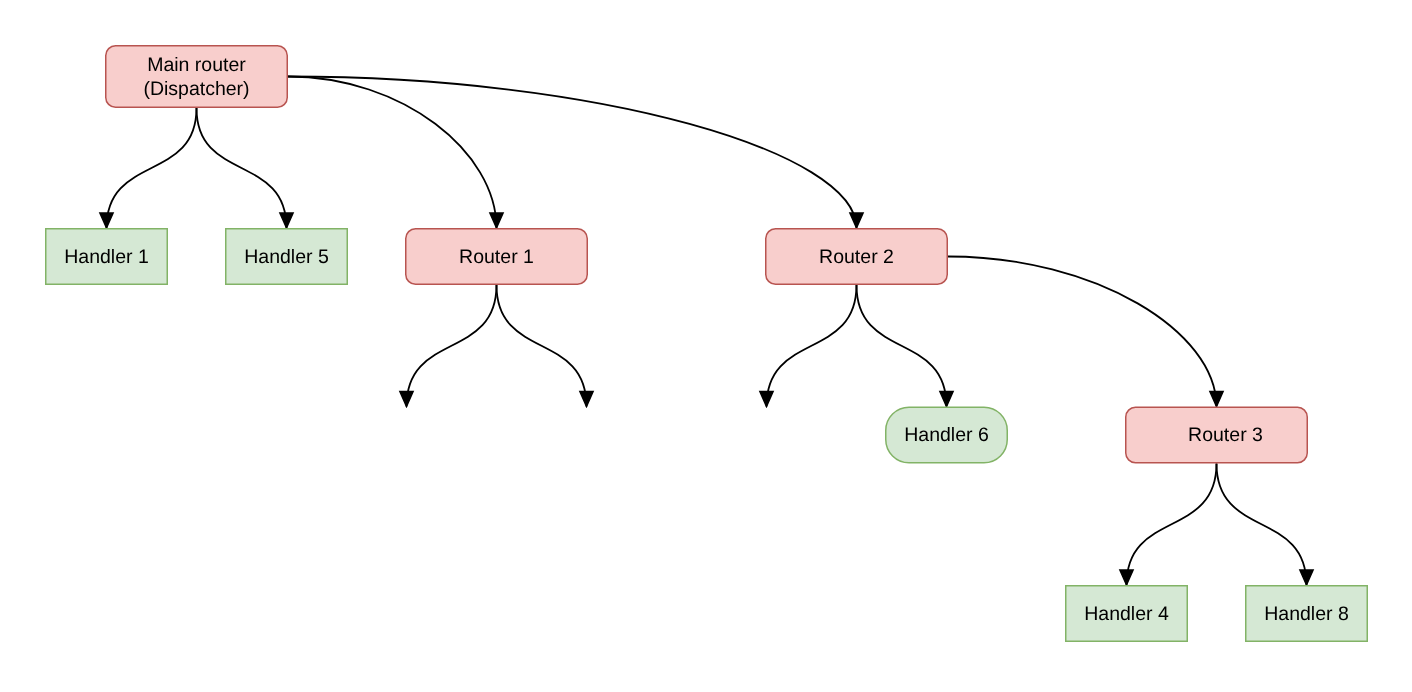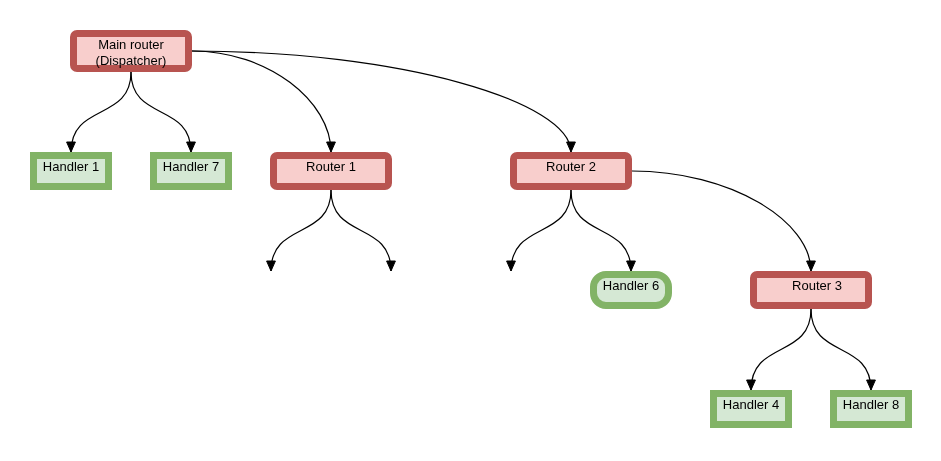--- a/index.html
+++ b/index.html
@@ -19,24 +19,25 @@
     position: absolute;
     left: 0;
     top: 0;
     width: 941px;
     height: 461px;
     pointer-events: none;
   }
   .node {
     position: absolute;
     box-sizing: border-box;
-    border: 7px solid #0369a1;
+    border: 1px solid #0369a1;
     display: flex;
     flex-direction: column;
     align-items: center;
+    justify-content: center;
     font-size: 13px;
     line-height: 16px;
     color: #000000;
     text-align: center;
     white-space: nowrap;
   }
   .node.rounded {
     border-radius: 7px;
   }
   .label-line {
@@ -69,21 +70,21 @@
   </svg>
 
 <div class="node rounded" style="left: 70px; top: 30px; width: 122px; height: 42px; background: rgb(248, 206, 204); border-color: rgb(184, 84, 80);">
       <div class="label-line">Main router</div>
       <div class="label-line">(Dispatcher)</div>
     </div>
     <div class="node" style="left: 30px; top: 152px; width: 82px; height: 38px; background: rgb(213, 232, 212); border-color: rgb(130, 179, 102);">
       <div class="label-line">Handler 1</div>
     </div>
     <div class="node" style="left: 150px; top: 152px; width: 82px; height: 38px; background: rgb(213, 232, 212); border-color: rgb(130, 179, 102);">
-      <div class="label-line">Handler 7</div>
+      <div class="label-line">Handler 5</div>
     </div>
     <div class="node rounded" style="left: 270px; top: 152px; width: 122px; height: 38px; background: rgb(248, 206, 204); border-color: rgb(184, 84, 80);">
       <div class="label-line">Router 1</div>
     </div>
     <div class="node rounded" style="left: 510px; top: 152px; width: 122px; height: 38px; background: rgb(248, 206, 204); border-color: rgb(184, 84, 80);">
       <div class="label-line">Router 2</div>
     </div>
     <div class="node" style="left: 590px; top: 271px; width: 82px; height: 38px; background: rgb(213, 232, 212); border-color: rgb(130, 179, 102); border-radius: 16px;">
       <div class="label-line">Handler 6</div>
     </div>

